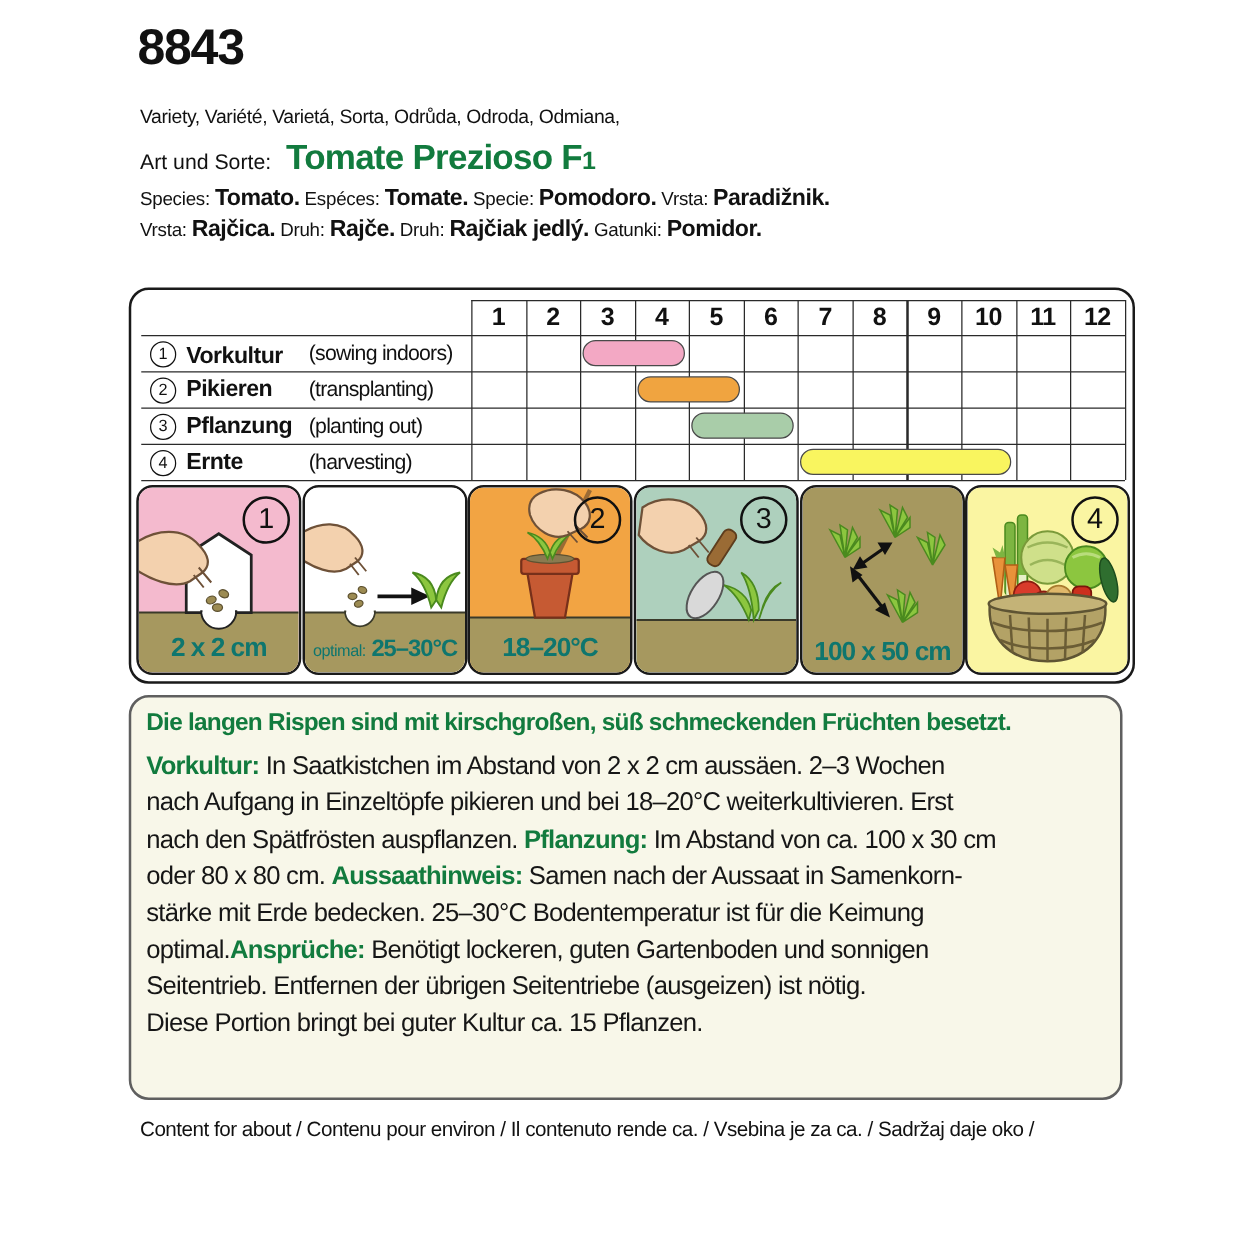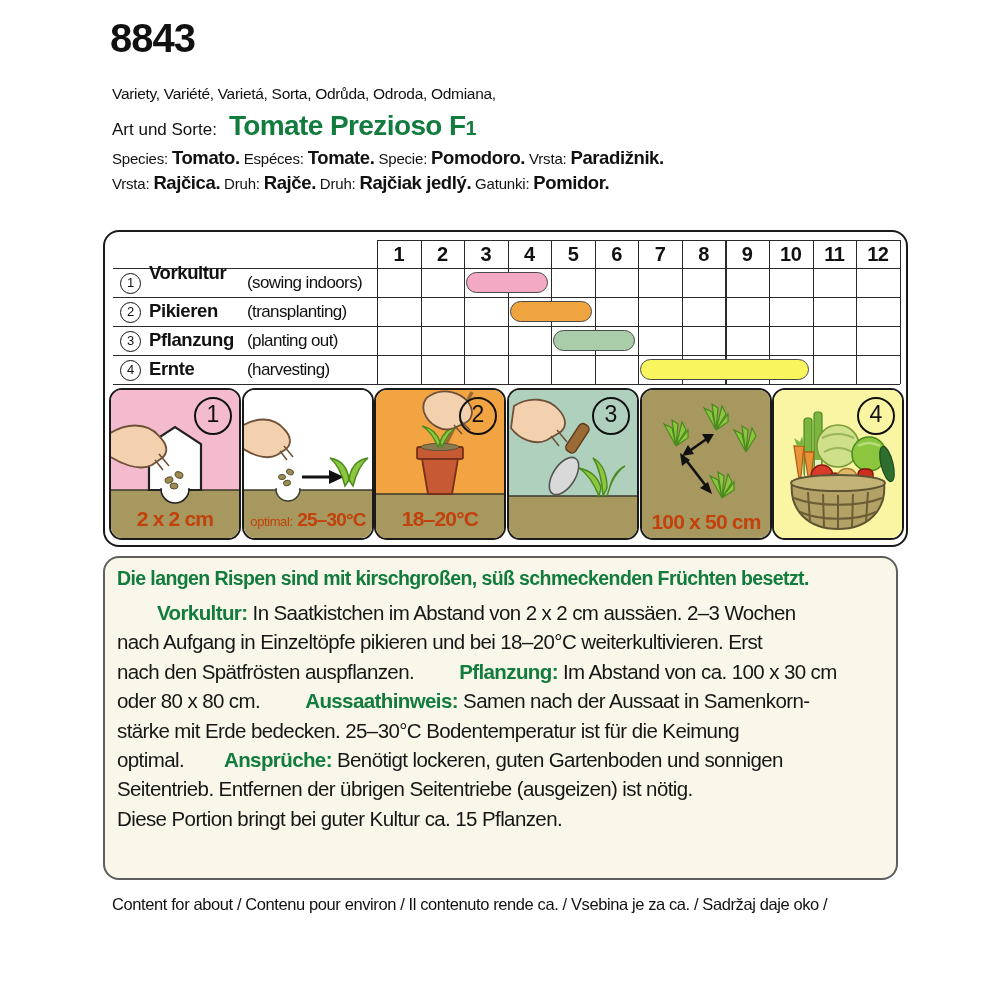--- a/index.html
+++ b/index.html
@@ -31,33 +31,33 @@
   .rname{position:absolute;font-weight:bold;font-size:18.5px;letter-spacing:-0.4px;white-space:nowrap;}
   .ren{position:absolute;font-size:17px;letter-spacing:-0.6px;white-space:nowrap;text-align:center;}
   .bar{position:absolute;height:19px;border:1.6px solid #4a4a4a;border-radius:11px;}
 
   
   #icons{left:103px;top:388px;width:801px;height:150px;}
   .panel{position:absolute;top:0;width:128px;height:148px;border:2.5px solid #1a1a1a;
          border-radius:13px;overflow:hidden;background:#fff;}
   .panel svg{position:absolute;left:0;top:0;}
   .strip-label{position:absolute;left:0;right:0;bottom:7px;text-align:center;font-weight:bold;
-               font-size:21px;color:#c2410c;letter-spacing:-0.8px;white-space:nowrap;}
+               font-size:21px;color:#0f766e;letter-spacing:-0.8px;white-space:nowrap;}
   .strip-label .small{font-size:13px;font-weight:normal;letter-spacing:-0.4px;}
   .badge{position:absolute;top:7px;right:7px;width:34px;height:34px;border:2.2px solid #111;
          border-radius:50%;text-align:center;line-height:31px;font-size:23px;background:transparent;}
 
   
   #descbox{left:103px;top:556px;width:791px;height:320px;border:2px solid #5f5f5f;
            border-radius:16px;background:#f8f7e9;}
   .headline{position:absolute;left:12px;top:9px;font-size:19.5px;font-weight:bold;
             letter-spacing:-0.6px;white-space:nowrap;}
   #desc-lines{position:absolute;left:12px;top:40px;}
   .dline{font-size:20.5px;line-height:29.4px;white-space:nowrap;letter-spacing:-0.6px;color:#161616;}
-  .dline .g{color:#127b3e;font-weight:bold;margin-left:40px;}
+  .dline .g{color:#127b3e;font-weight:bold;}
 
   
   #footer{left:112px;top:892px;}
   .fline{font-size:16.5px;line-height:24.5px;letter-spacing:-0.4px;white-space:nowrap;color:#111;}
 </style>
 </head>
 <body>
 
 <div id="page">
 
@@ -97,21 +97,21 @@
         <div class="mh" style="left: 394.65px; width: 43.55px;">4</div>
         <div class="mh" style="left: 438.2px; width: 43.55px;">5</div>
         <div class="mh" style="left: 481.75px; width: 43.55px;">6</div>
         <div class="mh" style="left: 525.3px; width: 43.55px;">7</div>
         <div class="mh" style="left: 568.85px; width: 43.55px;">8</div>
         <div class="mh" style="left: 612.4px; width: 43.55px;">9</div>
         <div class="mh" style="left: 655.95px; width: 43.55px;">10</div>
         <div class="mh" style="left: 699.5px; width: 43.55px;">11</div>
         <div class="mh" style="left: 743.05px; width: 43.55px;">12</div>
         <div class="rnum" style="left: 7px; top: 32.5px;">1</div>
-        <div class="rname" style="left: 36px; top: 22px;">Vorkultur</div>
+        <div class="rname" style="left: 36px; top: 33px;">Vorkultur</div>
         <div class="ren" style="left: 134px; top: 32.5px;">(sowing indoors)</div>
         <div class="bar" style="left: 353.1px; top: 31.6px; width: 80.1px; background: rgb(243, 168, 196);"></div>
         <div class="rnum" style="left: 7px; top: 61.5px;">2</div>
         <div class="rname" style="left: 36px; top: 60px;">Pikieren</div>
         <div class="ren" style="left: 134px; top: 61.5px;">(transplanting)</div>
         <div class="bar" style="left: 396.65px; top: 60.6px; width: 80.1px; background: rgb(240, 164, 64);"></div>
         <div class="rnum" style="left: 7px; top: 90.5px;">3</div>
         <div class="rname" style="left: 36px; top: 89px;">Pflanzung</div>
         <div class="ren" style="left: 134px; top: 90.5px;">(planting out)</div>
         <div class="bar" style="left: 440.2px; top: 89.6px; width: 80.1px; background: rgb(169, 205, 169);"></div>

